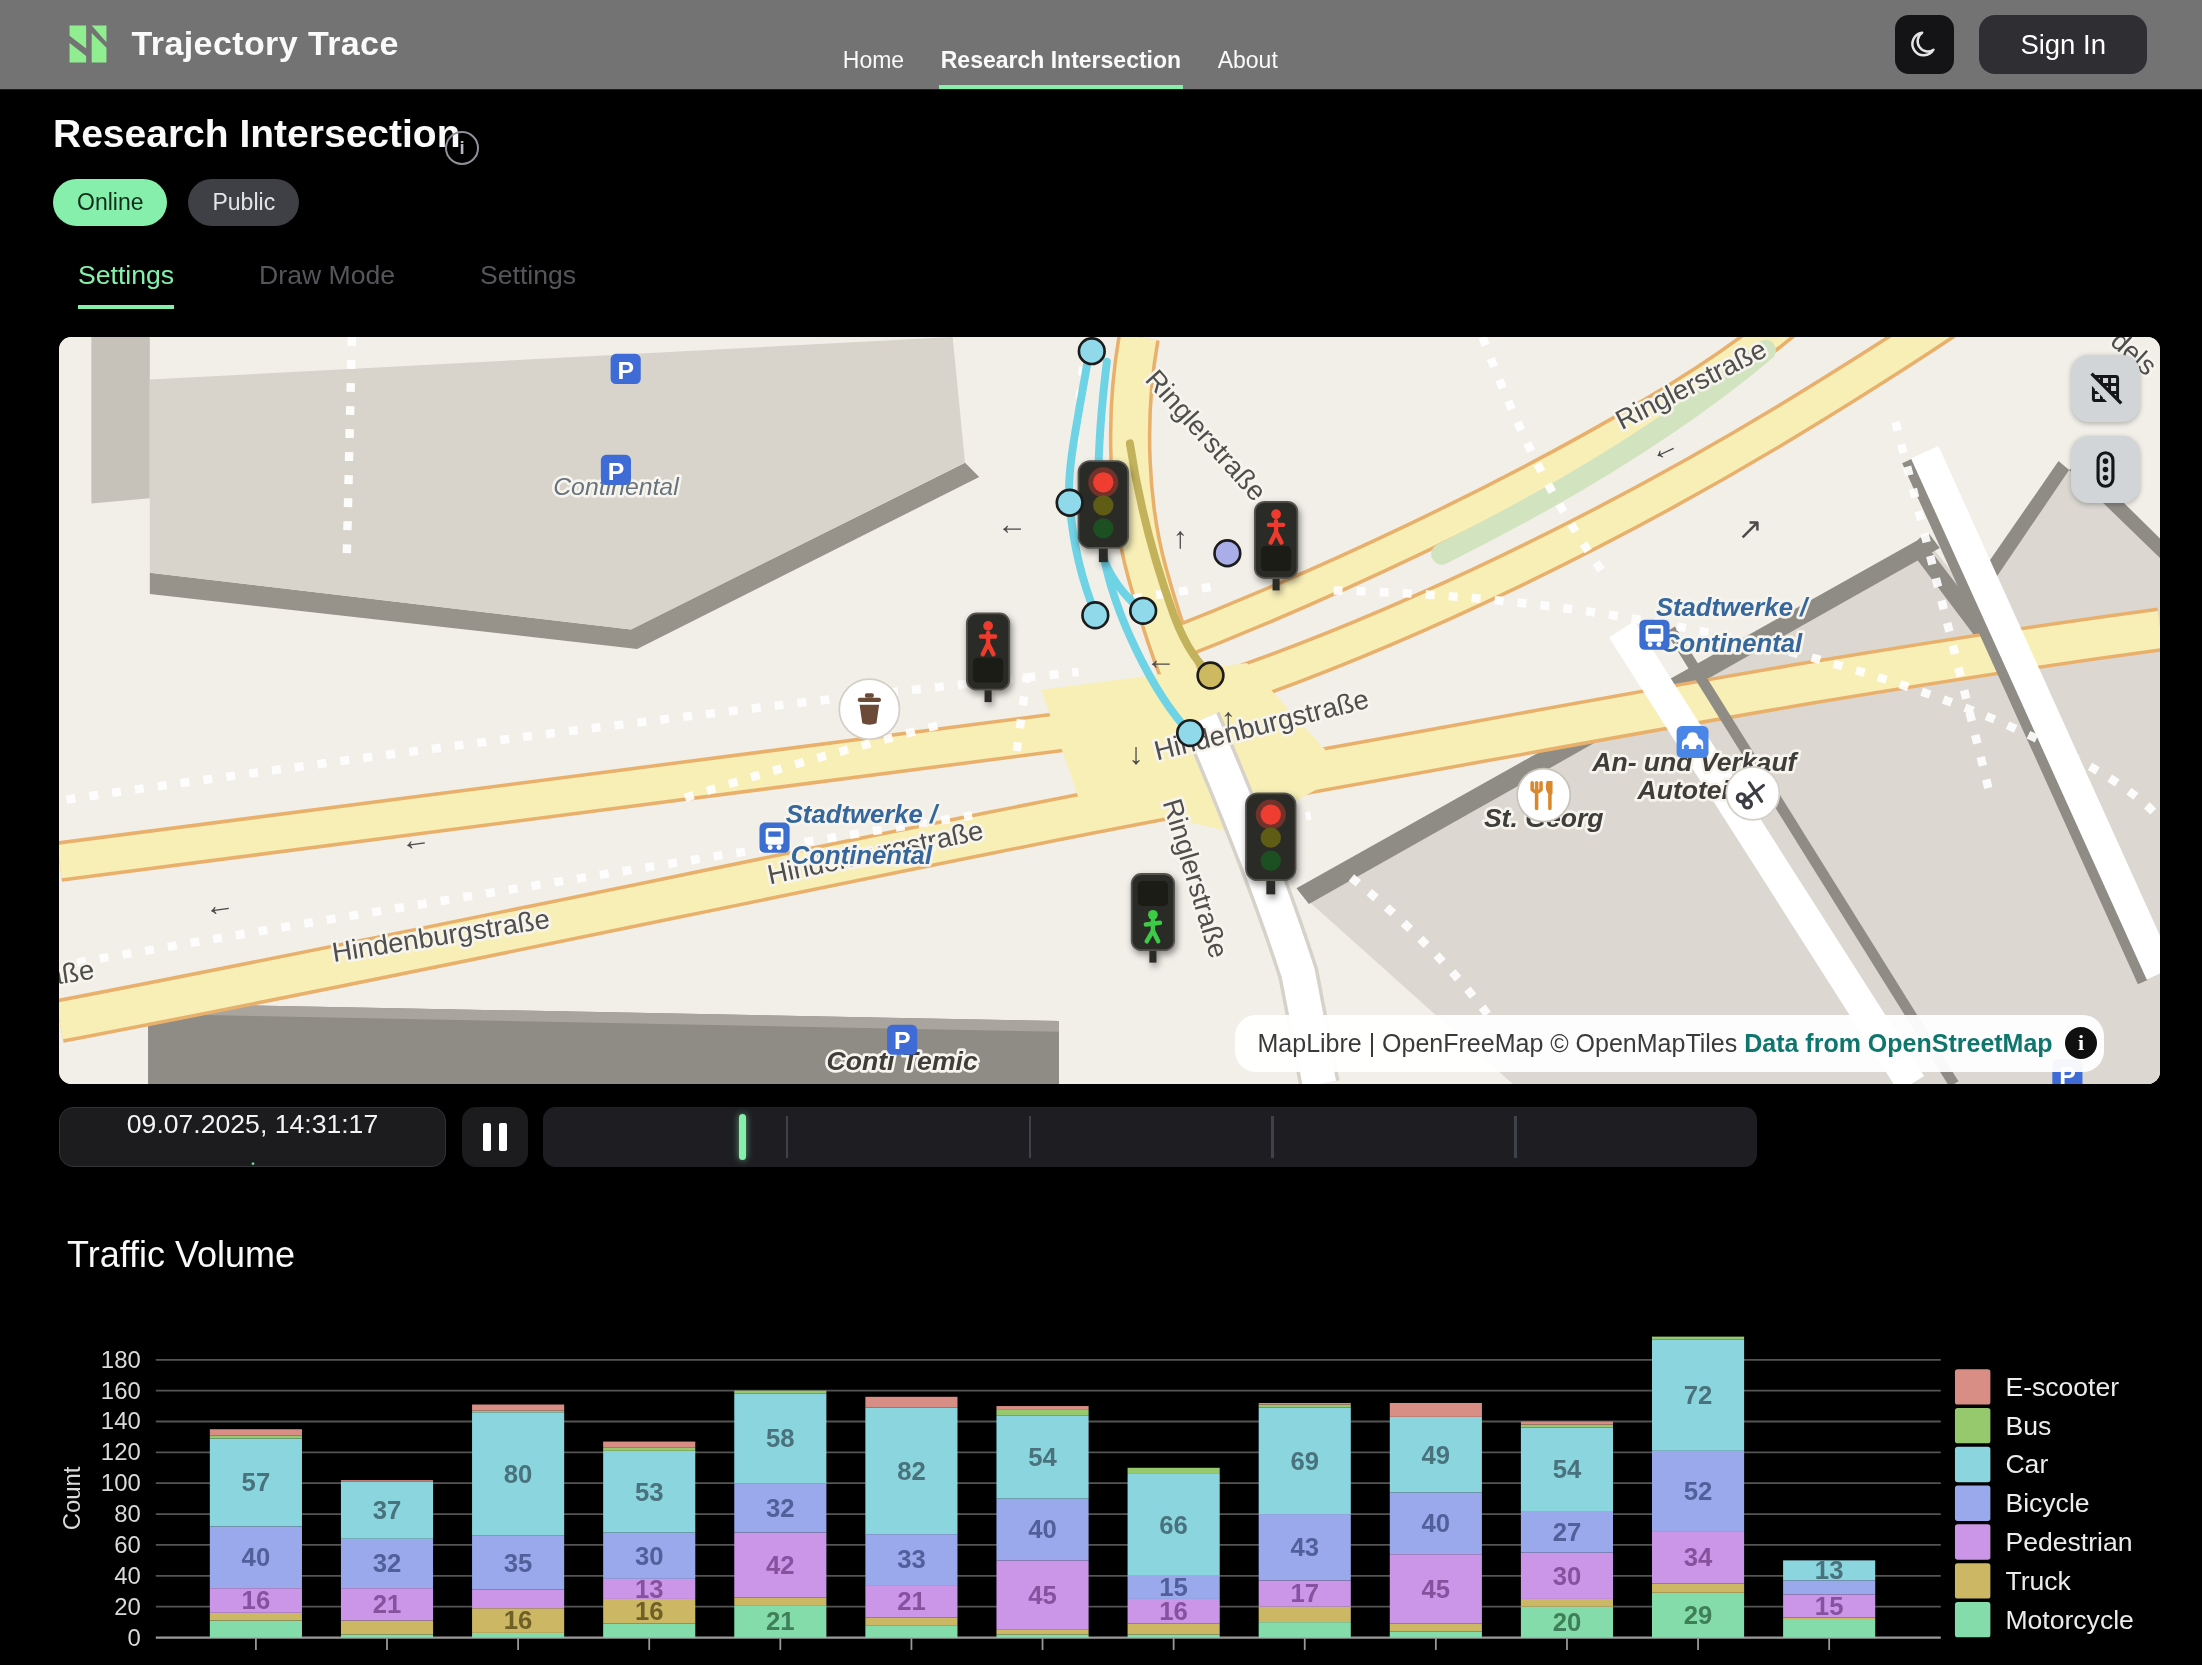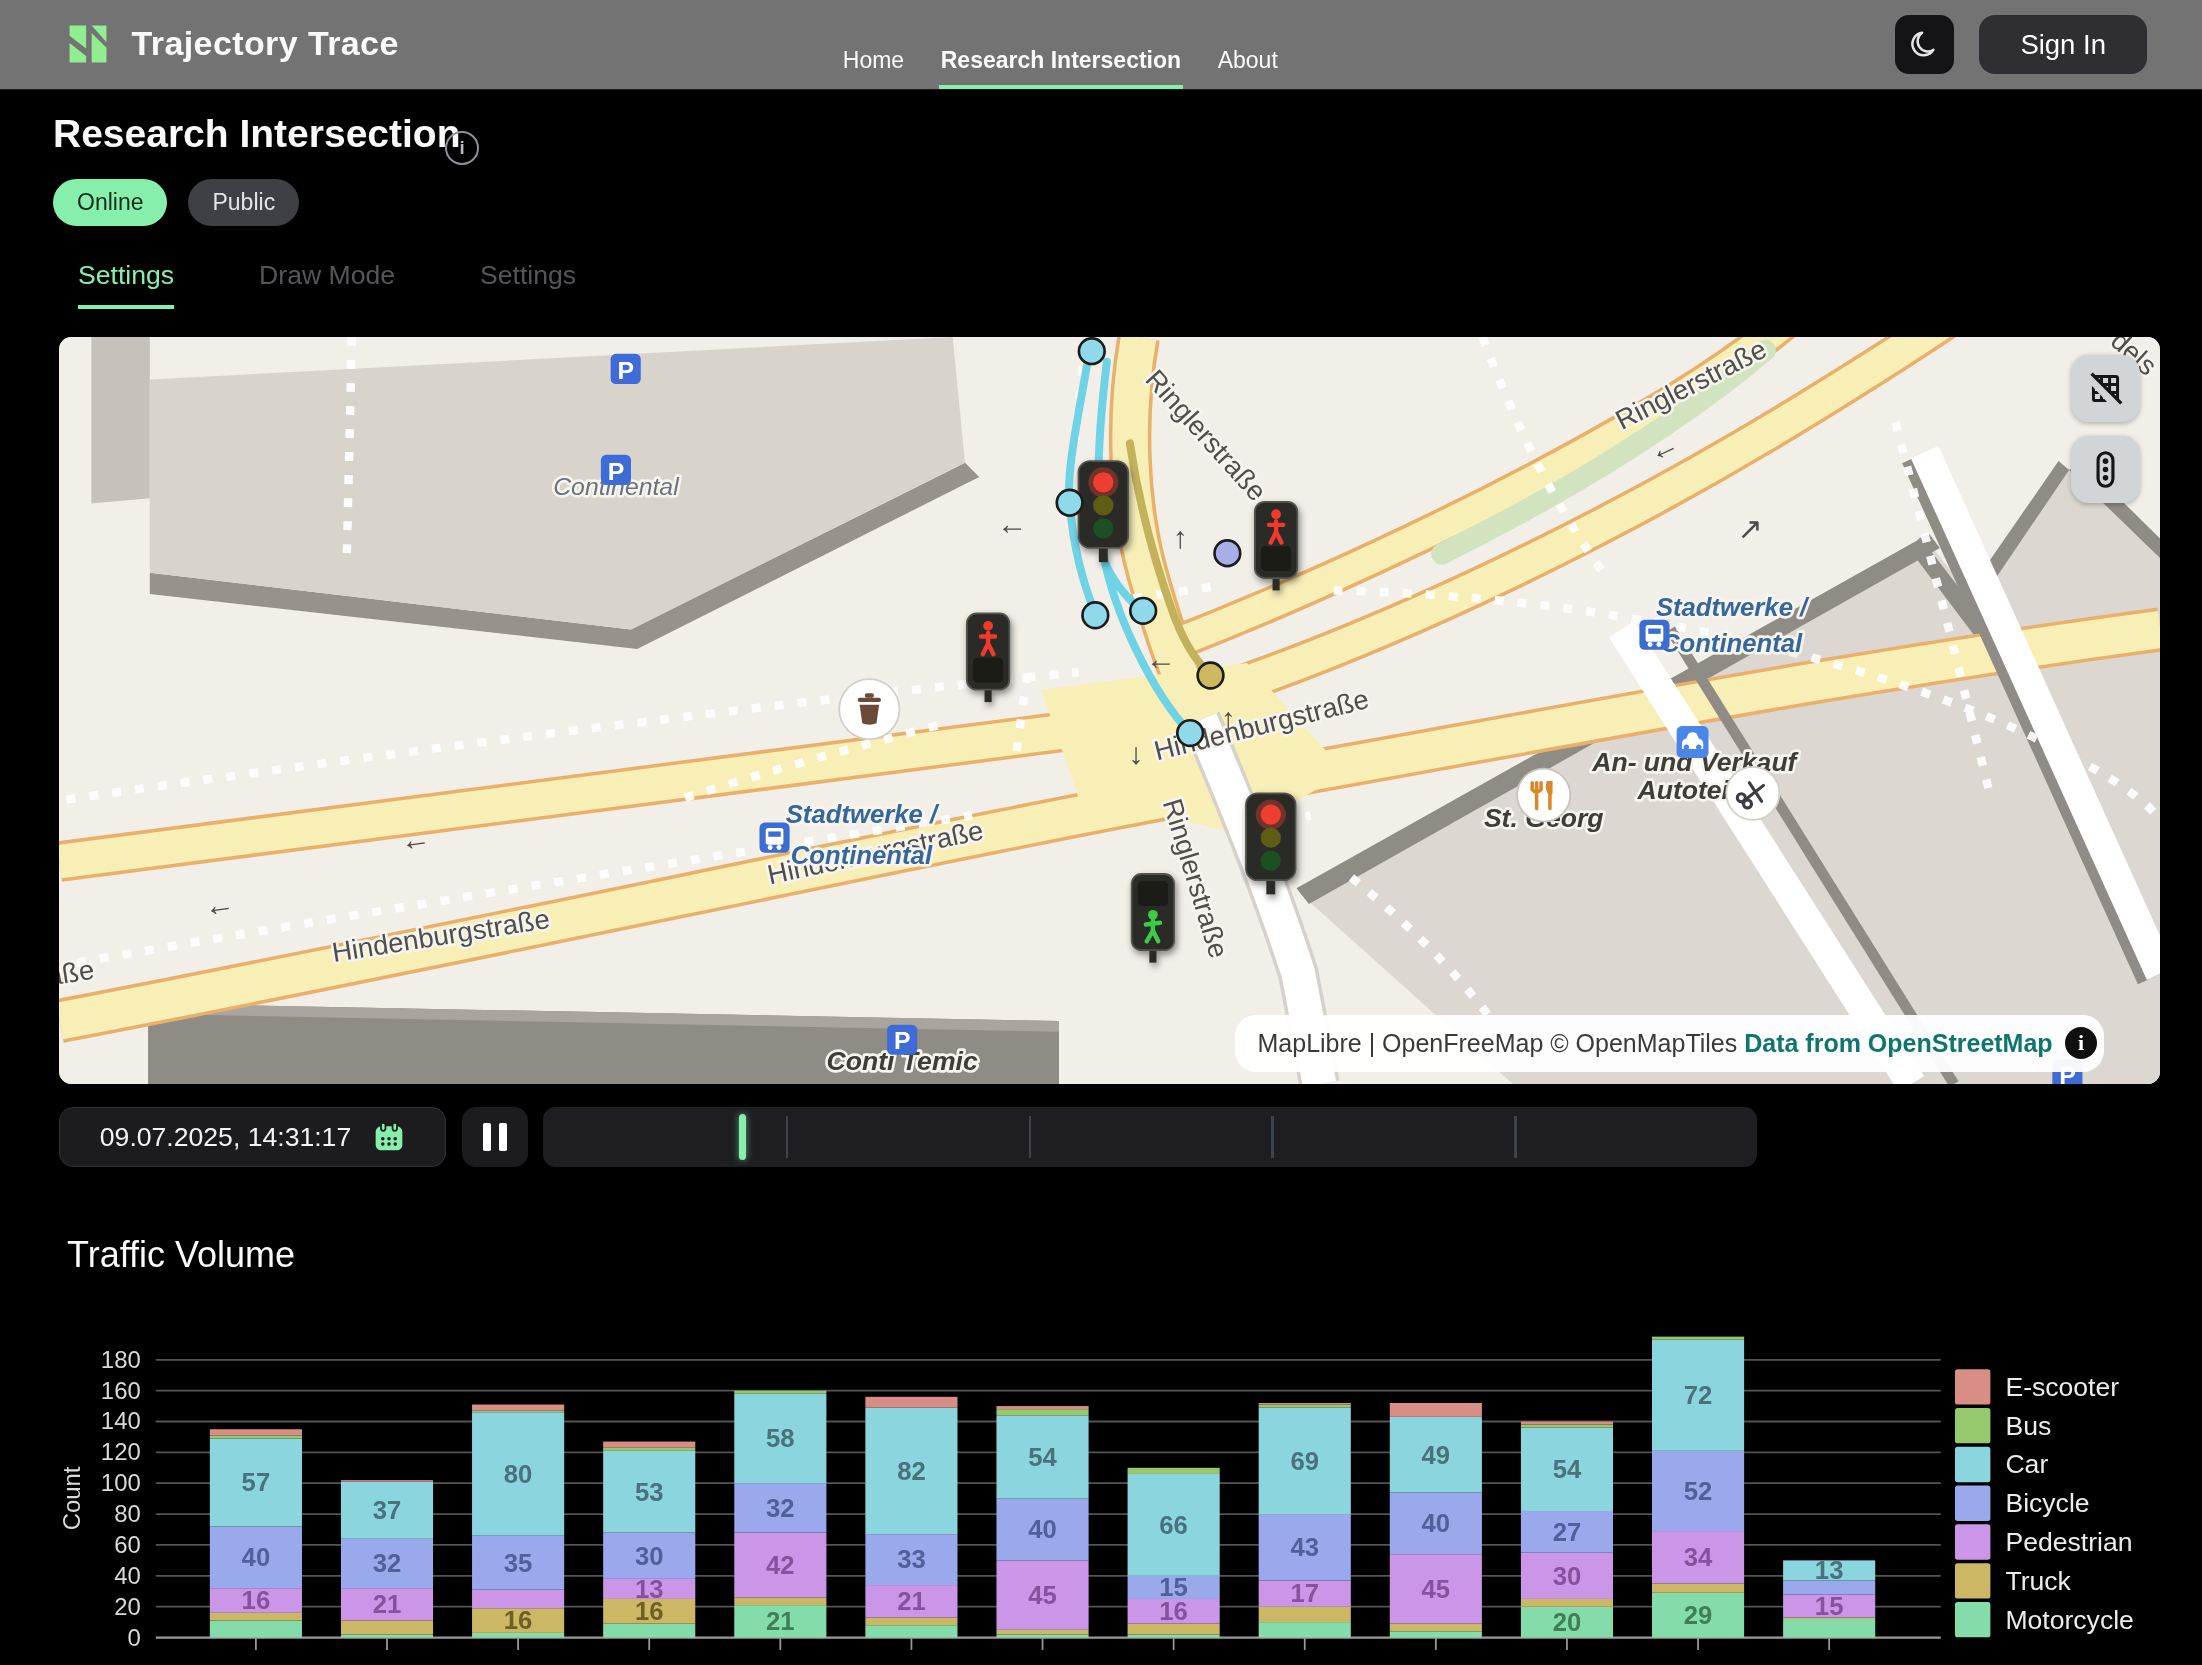--- a/index.html
+++ b/index.html
@@ -42,21 +42,21 @@
   .ml{paint-order:stroke;stroke:#f6f4ed;stroke-width:6px;stroke-linejoin:round;text-anchor:middle;font-family:"Liberation Sans",sans-serif;}
   .street{fill:#4e4e4c;font-size:31px;}
   .transit{fill:#35679c;font-size:29px;font-style:italic;font-weight:600;}
   .poi{fill:#3e3d3a;font-size:30px;font-style:italic;font-weight:600;}
   .muted{fill:#68737f;font-size:28px;font-style:italic;}
   .arrow{fill:#4a4a4a;font-size:34px;stroke:none;font-style:normal;}
 
   
   .timeline-row{position:absolute;left:59px;top:1107px;width:2089px;height:60px;}
   .dt-pill{position:absolute;height:60px;background:#1c1c1f;border:1.8px solid #323237;border-radius:14px;display:flex;
-    align-items:center;justify-content:center;gap:22px;font-size:26.6px;color:#f4f4f5;cursor:pointer;box-sizing:border-box;}
+    align-items:center;justify-content:center;gap:22px;font-size:26.6px;color:#f4f4f5;cursor:pointer;box-sizing:border-box;flex-direction:column;}
   .dt-start{left:0;width:387px;}
   .dt-end{left:1708px;width:381px;}
   .pause-btn{position:absolute;left:403px;width:66px;height:60px;background:#1c1c1f;border:none;border-radius:14px;
     display:flex;align-items:center;justify-content:center;gap:8px;cursor:pointer;}
   .pause-btn span{display:block;width:8px;height:28px;background:#fff;border-radius:1.8px;}
   .track{position:absolute;left:484px;width:1214px;height:60px;background:#1e1e22;border-radius:12.4px;cursor:pointer;}
   .tl-tick{position:absolute;top:8.9px;bottom:8.9px;width:2.7px;background:#3e434b;}
   .playhead{position:absolute;top:7px;width:6.2px;height:46px;background:#86efac;border-radius:3.5px;box-shadow:0 0 7px rgba(134,239,172,.6);}
 
   

